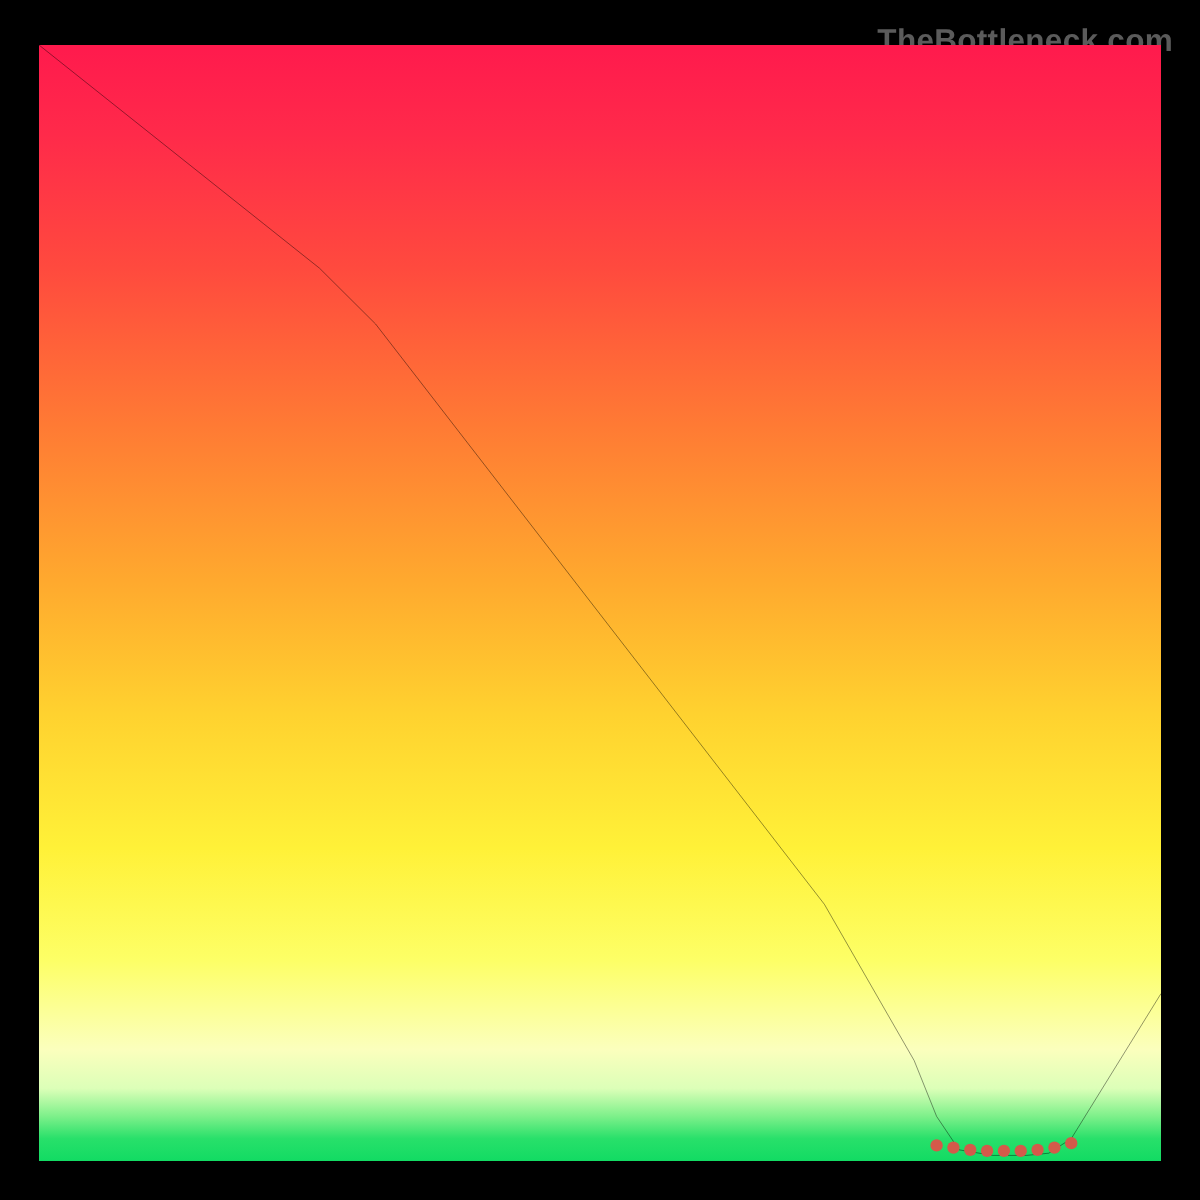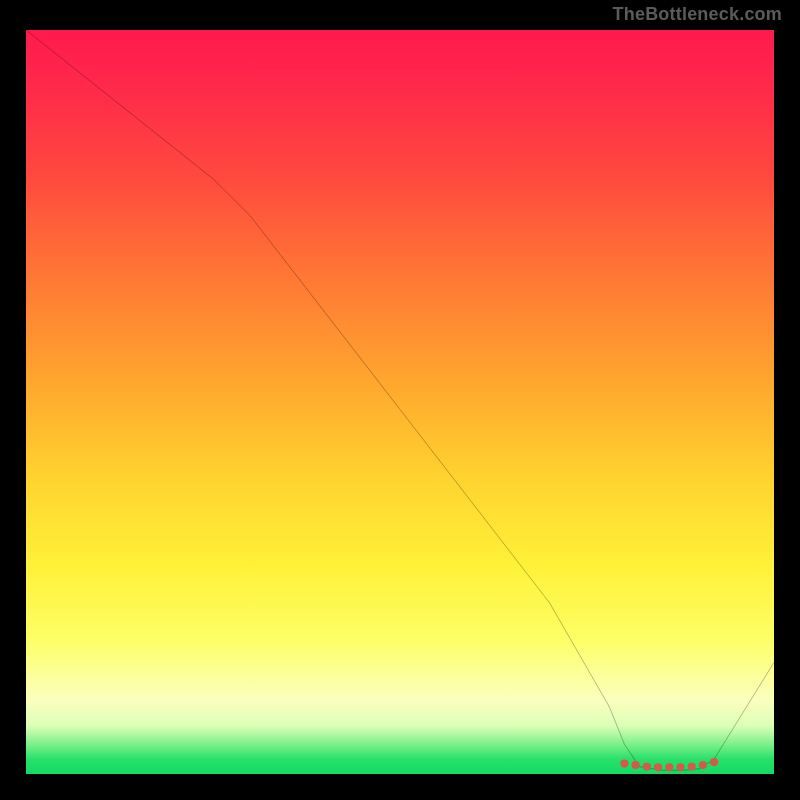--- a/index.html
+++ b/index.html
@@ -5,24 +5,24 @@
   * { margin: 0; padding: 0; box-sizing: border-box; }
   html, body { width: 800px; height: 800px; background: #000; overflow: hidden; }
   .frame {
     position: relative;
     width: 800px;
     height: 800px;
     background: #000;
   }
   .watermark {
     position: absolute;
-    top: 4px;
+    top: 16px;
     right: 18px;
     font-family: Arial, Helvetica, sans-serif;
-    font-size: 18px;
+    font-size: 21px;
     font-weight: 600;
     color: #5b5b5b;
     letter-spacing: 0.2px;
     user-select: none;
   }
   .plot {
     position: absolute;
     left: 26px;
     top: 30px;
     width: 748px;

